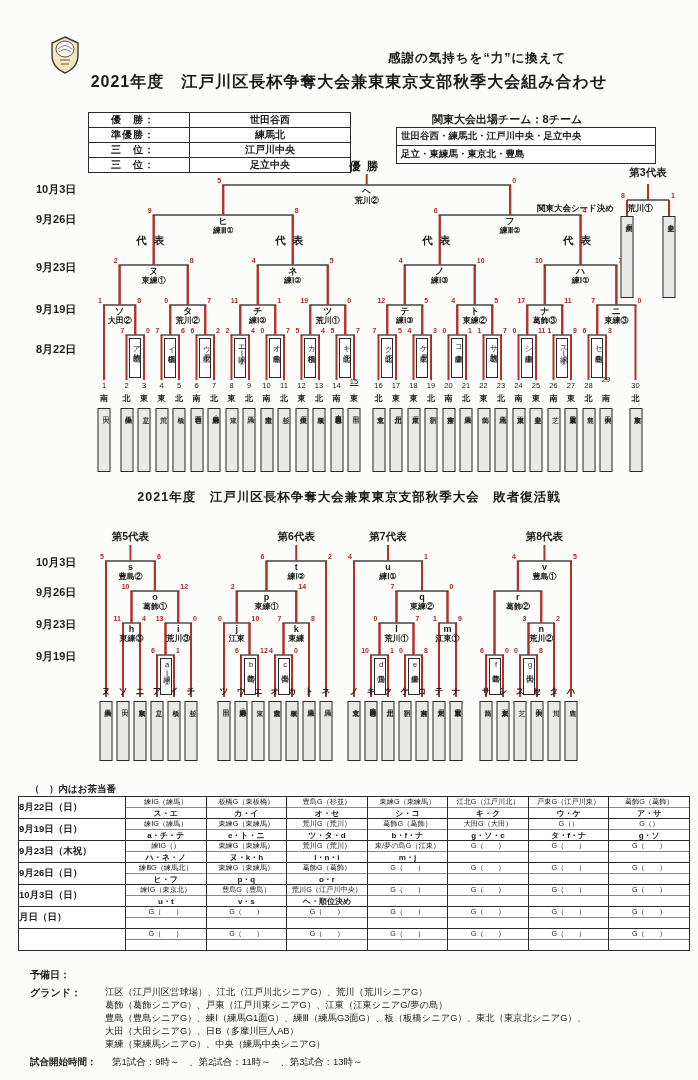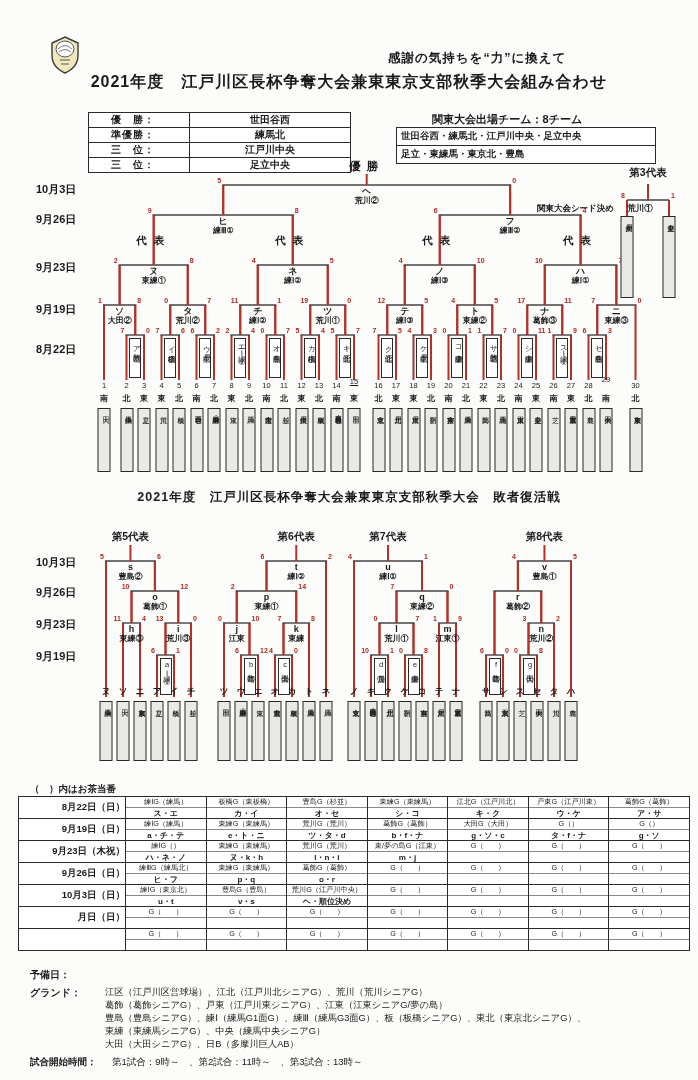--- a/index.html
+++ b/index.html
@@ -28,21 +28,21 @@
   .mlabel .mid{font-size:9px;font-weight:700}
   .mlabel .mg{font-size:8px;font-weight:700}
   .repl{position:absolute;transform:translateX(-50%);font-size:10.5px;font-weight:700;letter-spacing:7px;white-space:nowrap;z-index:3}
   .champ{position:absolute;transform:translateX(-50%);font-size:11.5px;font-weight:700;letter-spacing:6px;white-space:nowrap;z-index:3}
   .btitle{position:absolute;transform:translateX(-50%);font-size:10.5px;font-weight:700;white-space:nowrap;z-index:3}
   .trnote{position:absolute;transform:translateX(-100%);font-size:8.5px;font-weight:700;white-space:nowrap;z-index:3}
   .trground{position:absolute;transform:translateX(-50%);font-size:8.5px;font-weight:700;white-space:nowrap;z-index:3}
   .tea{left:30px;top:783px;font-size:9.5px;font-weight:700}
   table.sched{position:absolute;left:18px;top:796px;border-collapse:collapse;table-layout:fixed;width:672px;background:#fff}
   table.sched td{border:1.2px solid #2a2a2a;padding:0;vertical-align:top;overflow:hidden}
-  table.sched td.dt{width:106px;text-align:right;font-size:9.5px;font-weight:700;vertical-align:middle}
+  table.sched td.dt{width:106px;text-align:left;font-size:9.5px;font-weight:700;vertical-align:middle}
   .cg{font-size:7.2px;text-align:center;border-bottom:1px solid #888;white-space:nowrap;height:10px;line-height:10px}
   .cm{font-size:8px;font-weight:700;text-align:center;height:10px;line-height:11px;white-space:nowrap}
   .rednote{left:62px;top:941px;font-size:10px;font-weight:700;color:#b02a20;line-height:1.3}
   .rednote div{text-decoration:underline}
   .rednote .l2{margin-left:58px}
   .lbl{position:absolute;left:30px;font-size:10px;font-weight:700;white-space:nowrap}
   .yobi-text{left:105px;top:968px;font-size:10px;font-weight:700;color:#5d1c14;white-space:nowrap}
   .gr-lines{left:105px;top:986px;font-size:9.3px;line-height:13px;white-space:nowrap}
   .time-text{left:112px;top:1056px;font-size:9.5px;white-space:nowrap}
 </style>
@@ -944,20 +944,20 @@
 
 
   <div class="lbl" style="top:968px">予備日：</div>
 
   <div class="lbl" style="top:986px">グランド：</div>
   <div class="abs gr-lines">
 
   <div>江区（江戸川区営球場）、江北（江戸川北シニアG）、荒川（荒川シニアG）</div>
       <div>葛飾（葛飾シニアG）、戸東（江戸川東シニアG）、江東（江東シニアG/夢の島）</div>
       <div>豊島（豊島シニアG）、練Ⅰ（練馬G1面G）、練Ⅲ（練馬G3面G）、板（板橋シニアG）、東北（東京北シニアG）、</div>
+      <div>大田（大田シニアG）、日B（多摩川巨人AB）</div>
       <div>東練（東練馬シニアG）、中央（練馬中央シニアG）</div>
-      <div>大田（大田シニアG）、日B（多摩川巨人AB）</div>
     </div>
 
   <div class="lbl" style="top:1056px;font-size:9.5px">試合開始時間：</div>
   <div class="abs time-text">第1試合：9時～　、第2試合：11時～　、第3試合：13時～</div>
 
 </div>
 
 </body></html>

